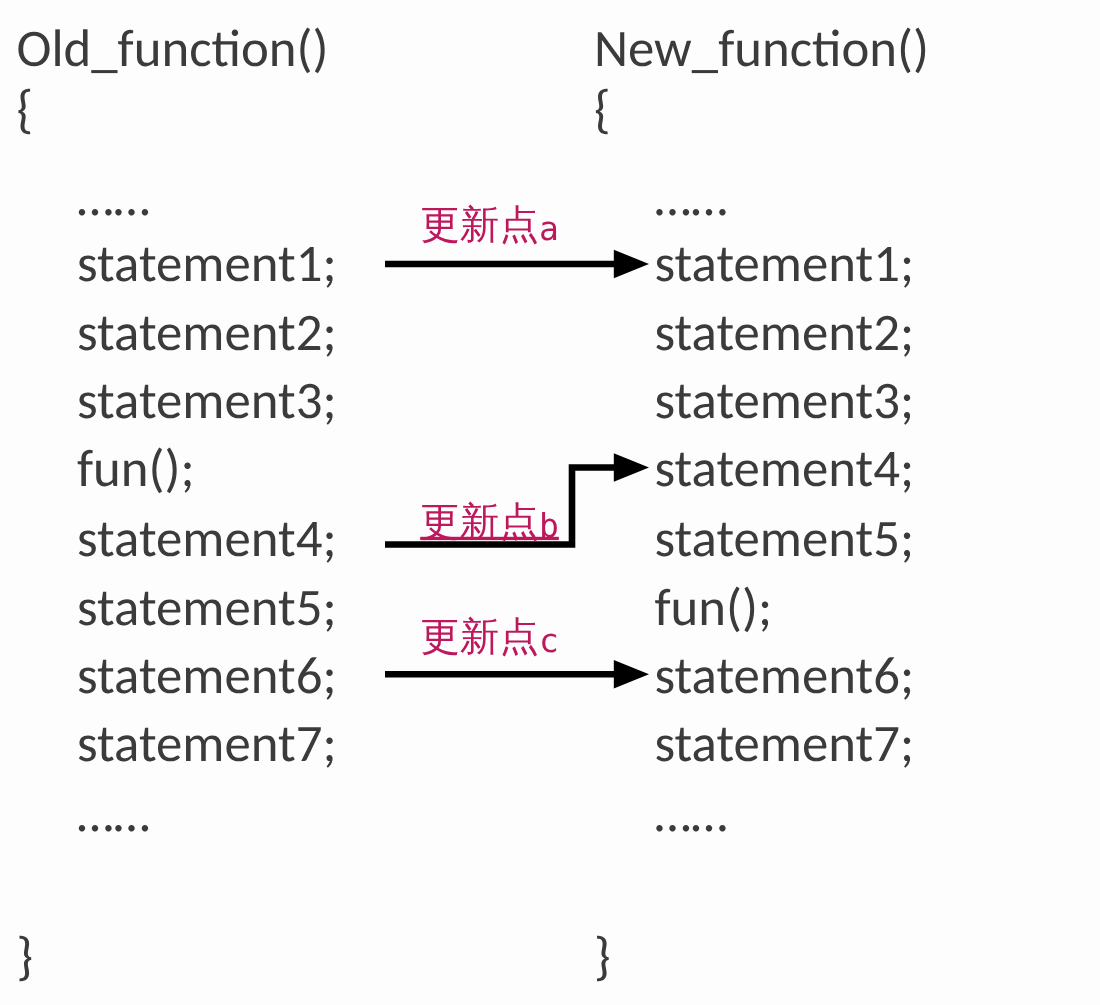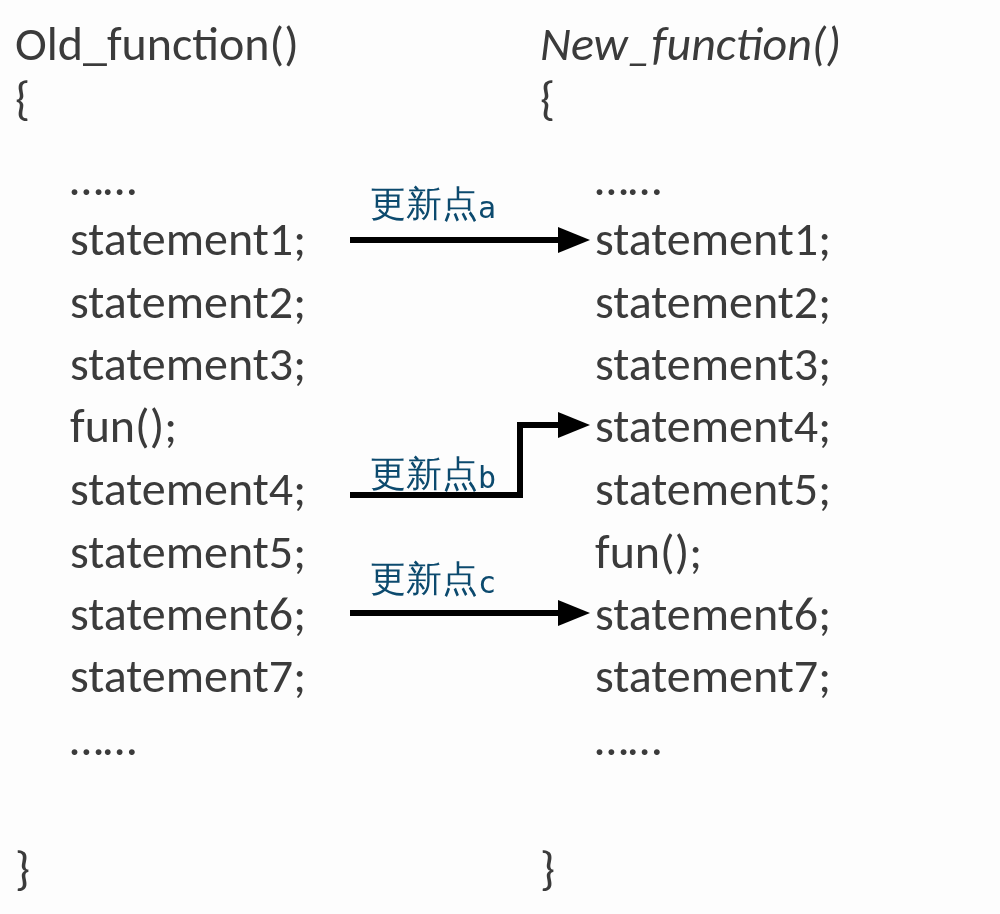--- a/index.html
+++ b/index.html
@@ -26,22 +26,23 @@
   .right { left: 540px; }
   .line {
     position: absolute;
     white-space: nowrap;
   }
   .indent { padding-left: 55px; }
   .arrow-label {
     position: absolute;
     font-family: "SimSun", "宋体", serif;
     font-size: 36px;
-    color: #0c4a6e;
+    color: #be185d;
     white-space: nowrap;
+    margin-left: 12px;
   }
   .arrow-label .sub {
     font-family: "Consolas", monospace;
     font-size: 30px;
     vertical-align: -2px;
   }
   svg.arrow {
     position: absolute;
     overflow: visible;
   }
@@ -68,21 +69,21 @@
   <div class="line indent" style="top:402px;">fun();</div>
   <div class="line indent" style="top:465px;">statement4;</div>
   <div class="line indent" style="top:528px;">statement5;</div>
   <div class="line indent" style="top:590px;">statement6;</div>
   <div class="line indent" style="top:652px;">statement7;</div>
   <div class="line indent" style="top:715px;">……</div>
   <div class="line" style="top:845px;">}</div>
 </div>
 
 <div class="col right">
-  <div class="line" style="top:20px;font-style:italic;">New_function()</div>
+  <div class="line" style="top:20px;">New_function()</div>
   <div class="line" style="top:75px;">{</div>
   <div class="line indent" style="top:155px;">……</div>
   <div class="line indent" style="top:215px;">statement1;</div>
   <div class="line indent" style="top:278px;">statement2;</div>
   <div class="line indent" style="top:340px;">statement3;</div>
   <div class="line indent" style="top:402px;">statement4;</div>
   <div class="line indent" style="top:465px;">statement5;</div>
   <div class="line indent" style="top:528px;">fun();</div>
   <div class="line indent" style="top:590px;">statement6;</div>
   <div class="line indent" style="top:652px;">statement7;</div>
@@ -95,21 +96,21 @@
   <polygon points="240,15 208,2 208,28"></polygon>
 </svg>
 <div class="arrow-label" style="left:370px; top:180px;">
   <span>更新点</span><span class="sub">a</span>
 </div>
 
 <svg class="arrow" style="left:350px; top:410px; width:240px; height:95px;">
   <polyline points="0,85 170,85 170,15 215,15"></polyline>
   <polygon points="240,15 208,2 208,28"></polygon>
 </svg>
-<div class="arrow-label" style="left:370px; top:450px;">
+<div class="arrow-label" style="left:370px; top:450px;text-decoration:underline;">
   <span>更新点</span><span class="sub">b</span>
 </div>
 
 <svg class="arrow" style="left:350px; top:598px; width:240px; height:30px;">
   <line x1="0" y1="15" x2="215" y2="15"></line>
   <polygon points="240,15 208,2 208,28"></polygon>
 </svg>
 <div class="arrow-label" style="left:370px; top:555px;text-align:right;">
   <span>更新点</span><span class="sub">c</span>
 </div>

